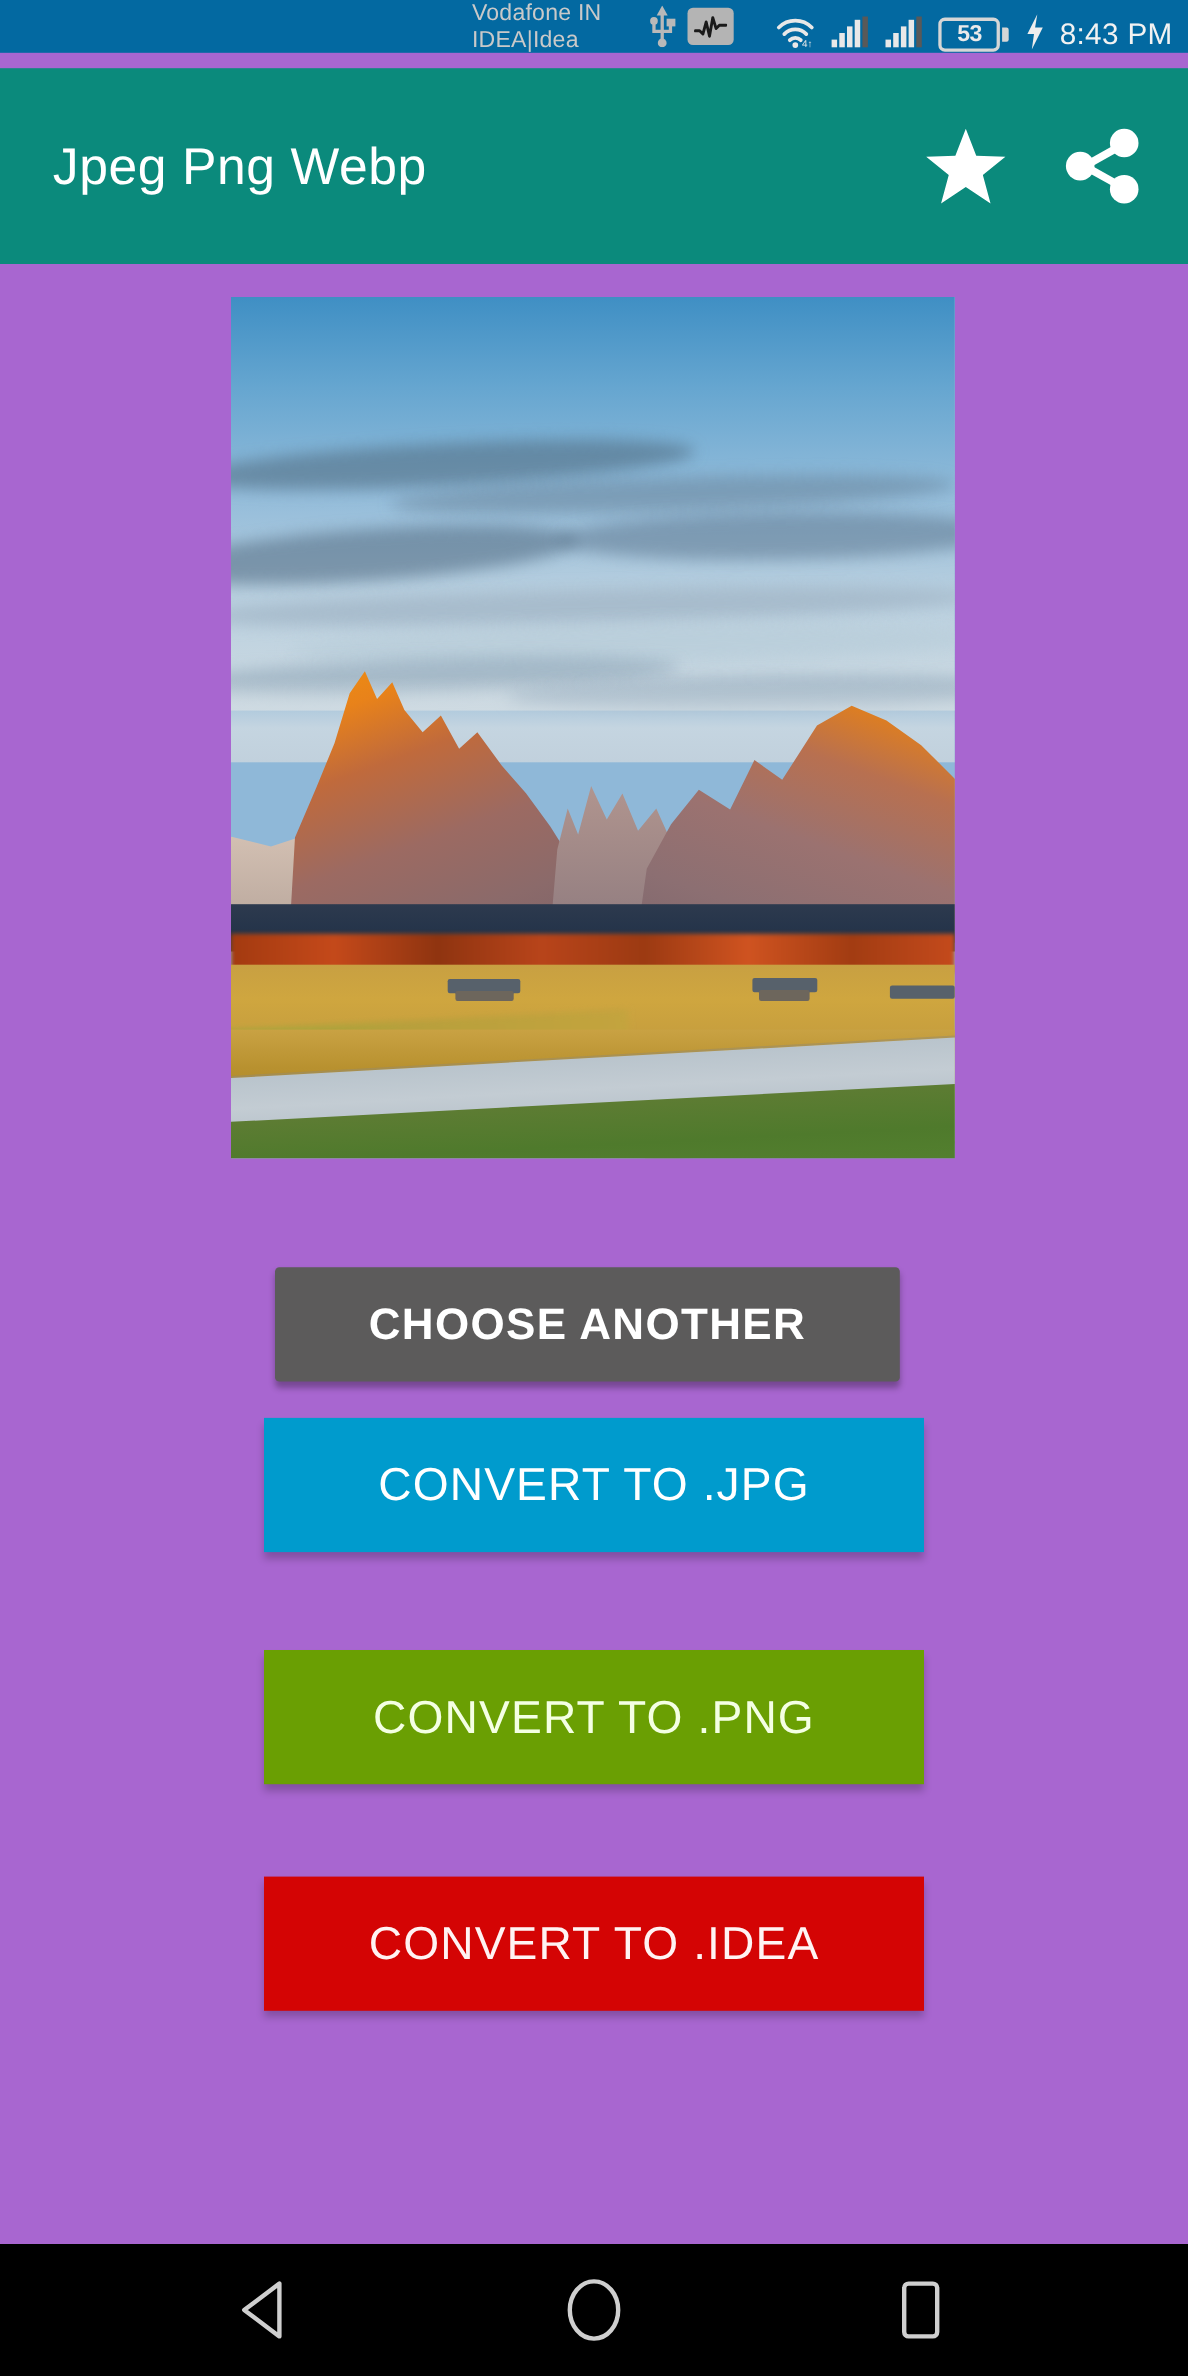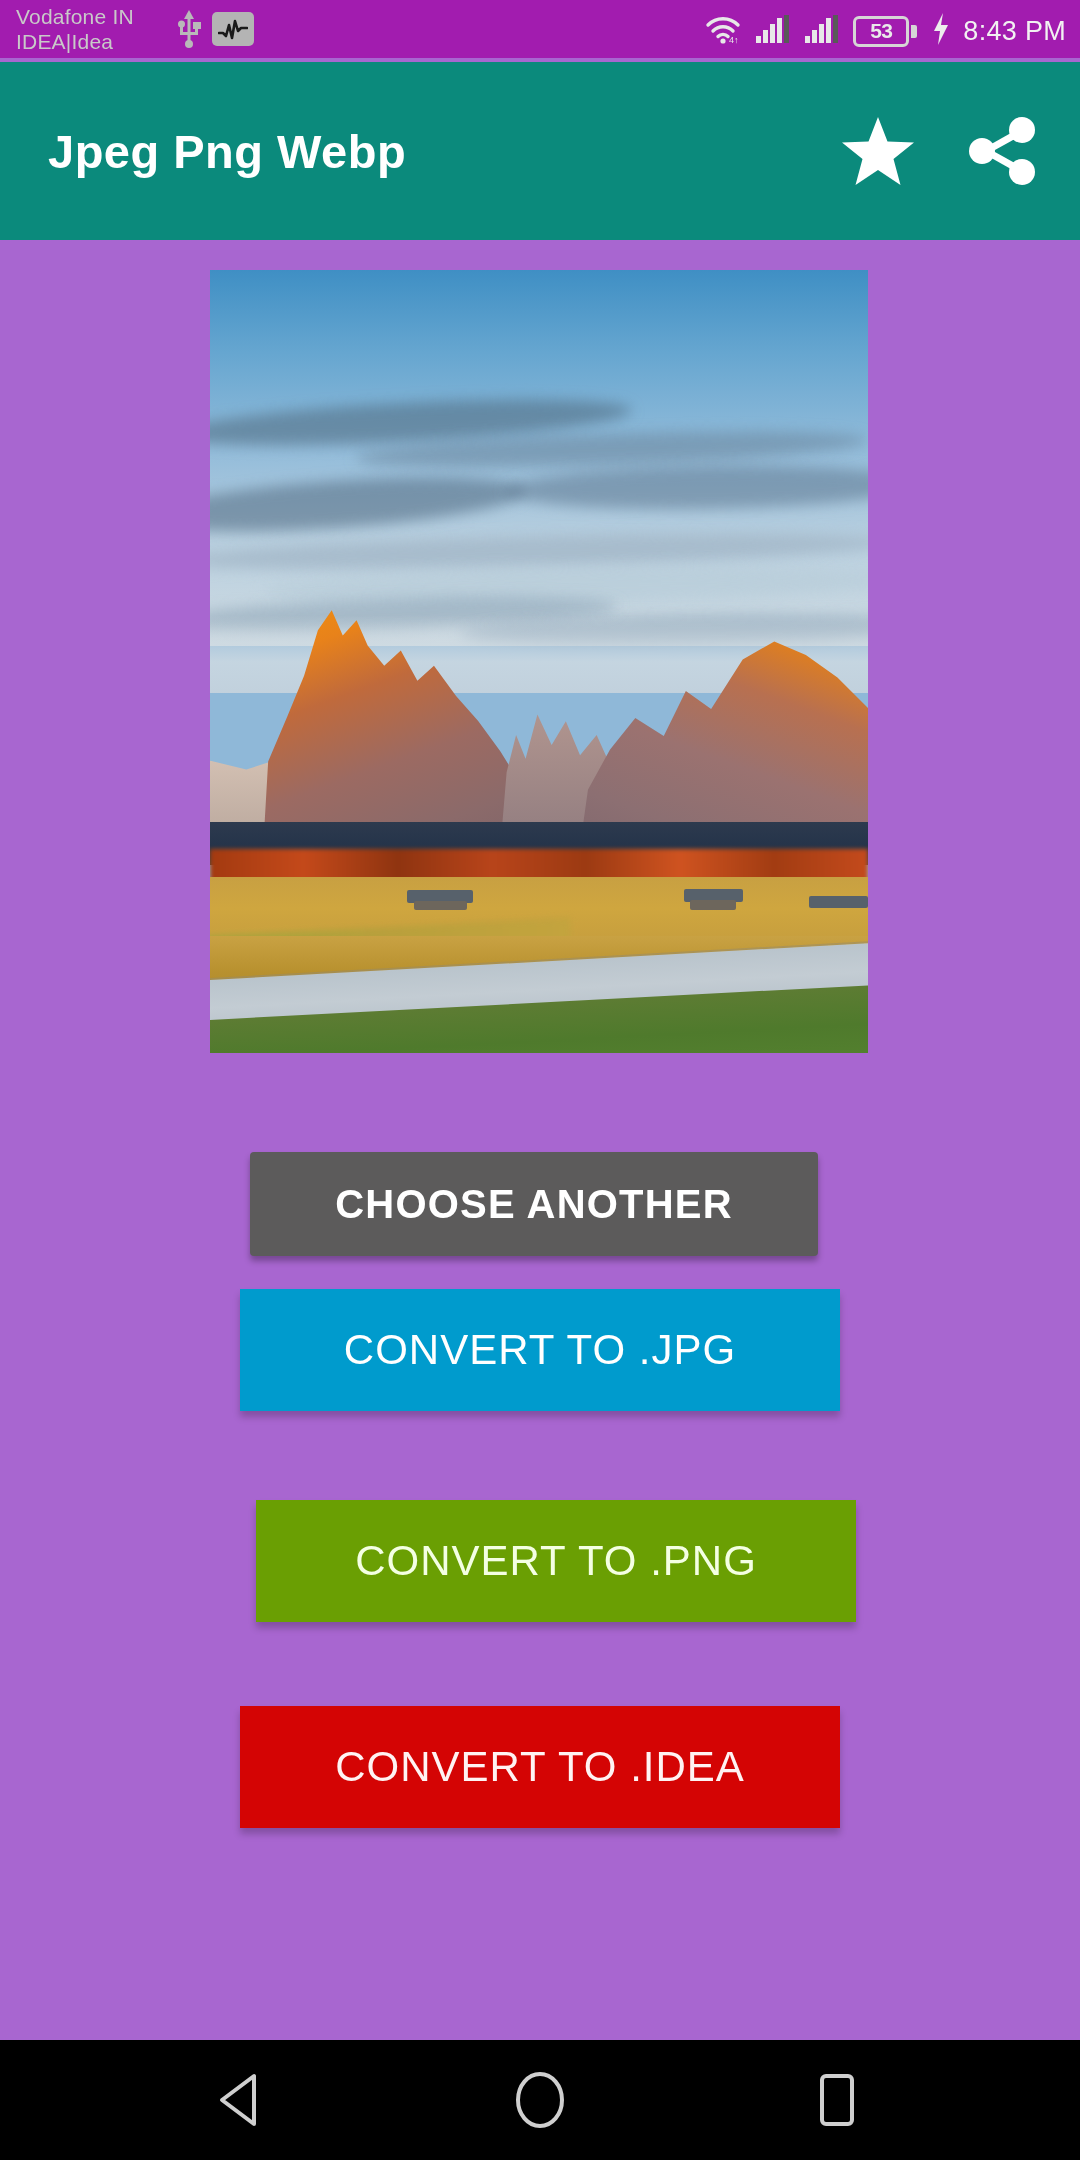--- a/index.html
+++ b/index.html
@@ -6,22 +6,22 @@
   html, body {
     width:1080px; height:2160px;
     background:#000;
     font-family:"Liberation Sans", sans-serif;
     overflow:hidden;
   }
   #screen { position:relative; width:1080px; height:2160px; background:#a866d0; }
 
   
   .statusbar{
-    position:absolute; left:0; top:0; width:1080px; height:58px;
-    background:#a21caf; display:flex; align-items:center;
+    position:absolute; left:0; top:0; width:1080px; height:48px;
+    background:#0369a1; display:flex; align-items:center;justify-content:center;
   }
   .sb-left{ display:flex; align-items:center; padding-left:16px; height:62px; }
   .carrier{
     color:#c9c9c9; font-size:21px; line-height:25px; letter-spacing:0.2px;
     white-space:pre-line; width:150px;
   }
   .sb-ico{ margin-left:10px; display:flex; align-items:center; }
   .usb-ico svg{ display:block; }
   .graph-ico{
     width:42px; height:34px; border-radius:5px; background:#b4b4b4;
@@ -45,21 +45,21 @@
   .bolt{ margin-left:2px; }
   .clock{ color:#f2f2f2; font-size:27px; letter-spacing:0.3px; }
 
   
   .appbar{
     position:absolute; left:0; top:62px; width:1080px; height:178px;
     background:#0b8a7c;
   }
   .appbar-title{
     position:absolute; left:48px; top:50%; transform:translateY(-50%);
-    color:#ffffff; font-size:47px; font-weight:bold; letter-spacing:0.5px;
+    color:#ffffff; font-size:47px; font-weight:normal; letter-spacing:0.5px;
   }
   .appbar-actions{
     position:absolute; right:40px; top:50%; transform:translateY(-50%);
     display:flex; align-items:center; gap:48px;
   }
   .act{ width:76px; height:76px; display:flex; align-items:center; justify-content:center; cursor:pointer; }
 
   
   .content{
     position:absolute; left:0; top:240px; width:1080px; height:1800px;
@@ -143,21 +143,21 @@
     background:#5c5b5b; border-radius:4px;
     font-size:40px; font-weight:bold; letter-spacing:1.2px;
     box-shadow:0 5px 6px rgba(0,0,0,.30);
   }
   .btn-jpg{
     left:240px; top:1049px; width:600px; height:122px;
     background:#009bcd; font-size:42px; letter-spacing:1px;
     box-shadow:0 6px 7px rgba(0,0,0,.22);
   }
   .btn-png{
-    left:256px; top:1260px; width:600px; height:122px;
+    left:240px; top:1260px; width:600px; height:122px;
     background:#6a9f03; font-size:42px; letter-spacing:1px;
     color:#f4ffe3;
     box-shadow:0 6px 7px rgba(0,0,0,.22);
   }
   .btn-webp{
     left:240px; top:1466px; width:600px; height:122px;
     background:#d40404; font-size:42px; letter-spacing:1px;
     color:#fff3f3;
     box-shadow:0 6px 7px rgba(0,0,0,.22);
   }

